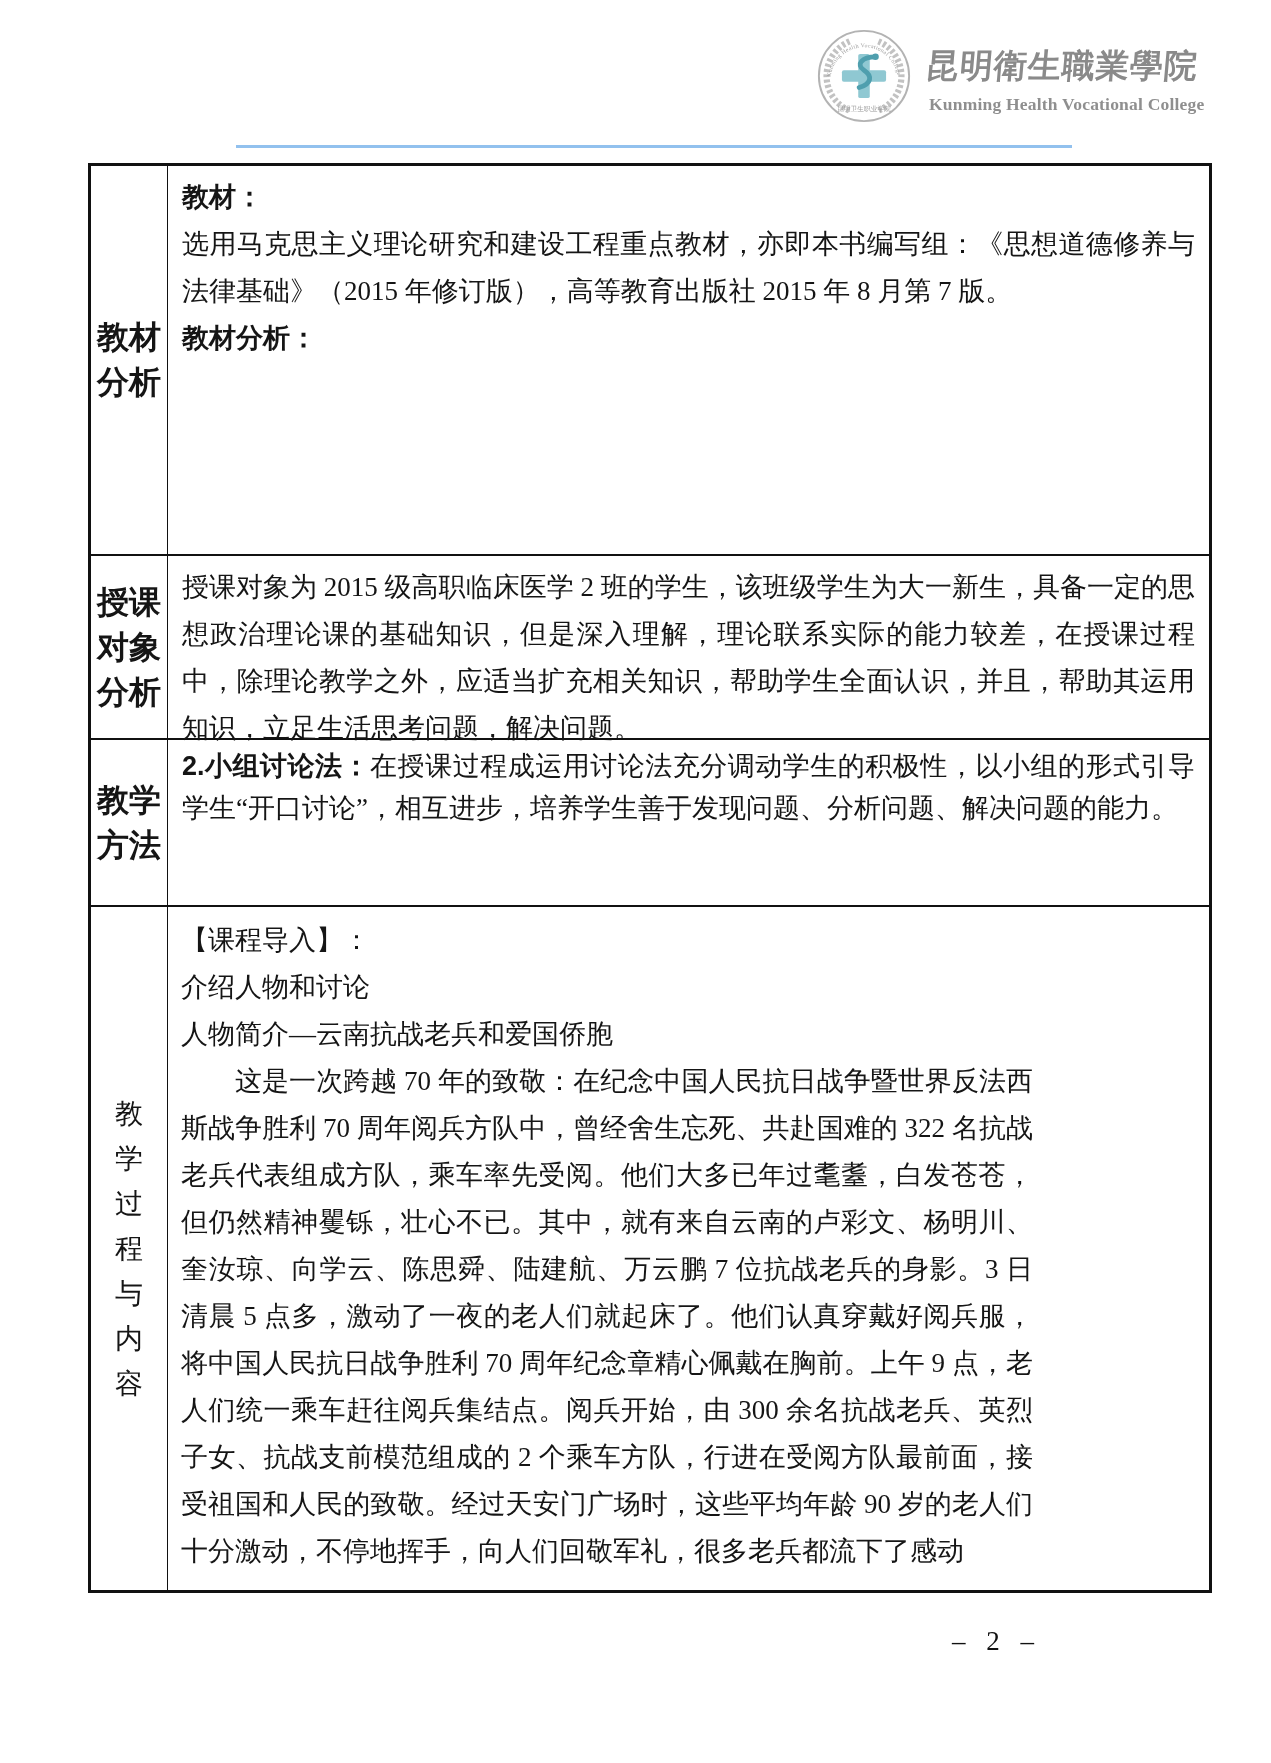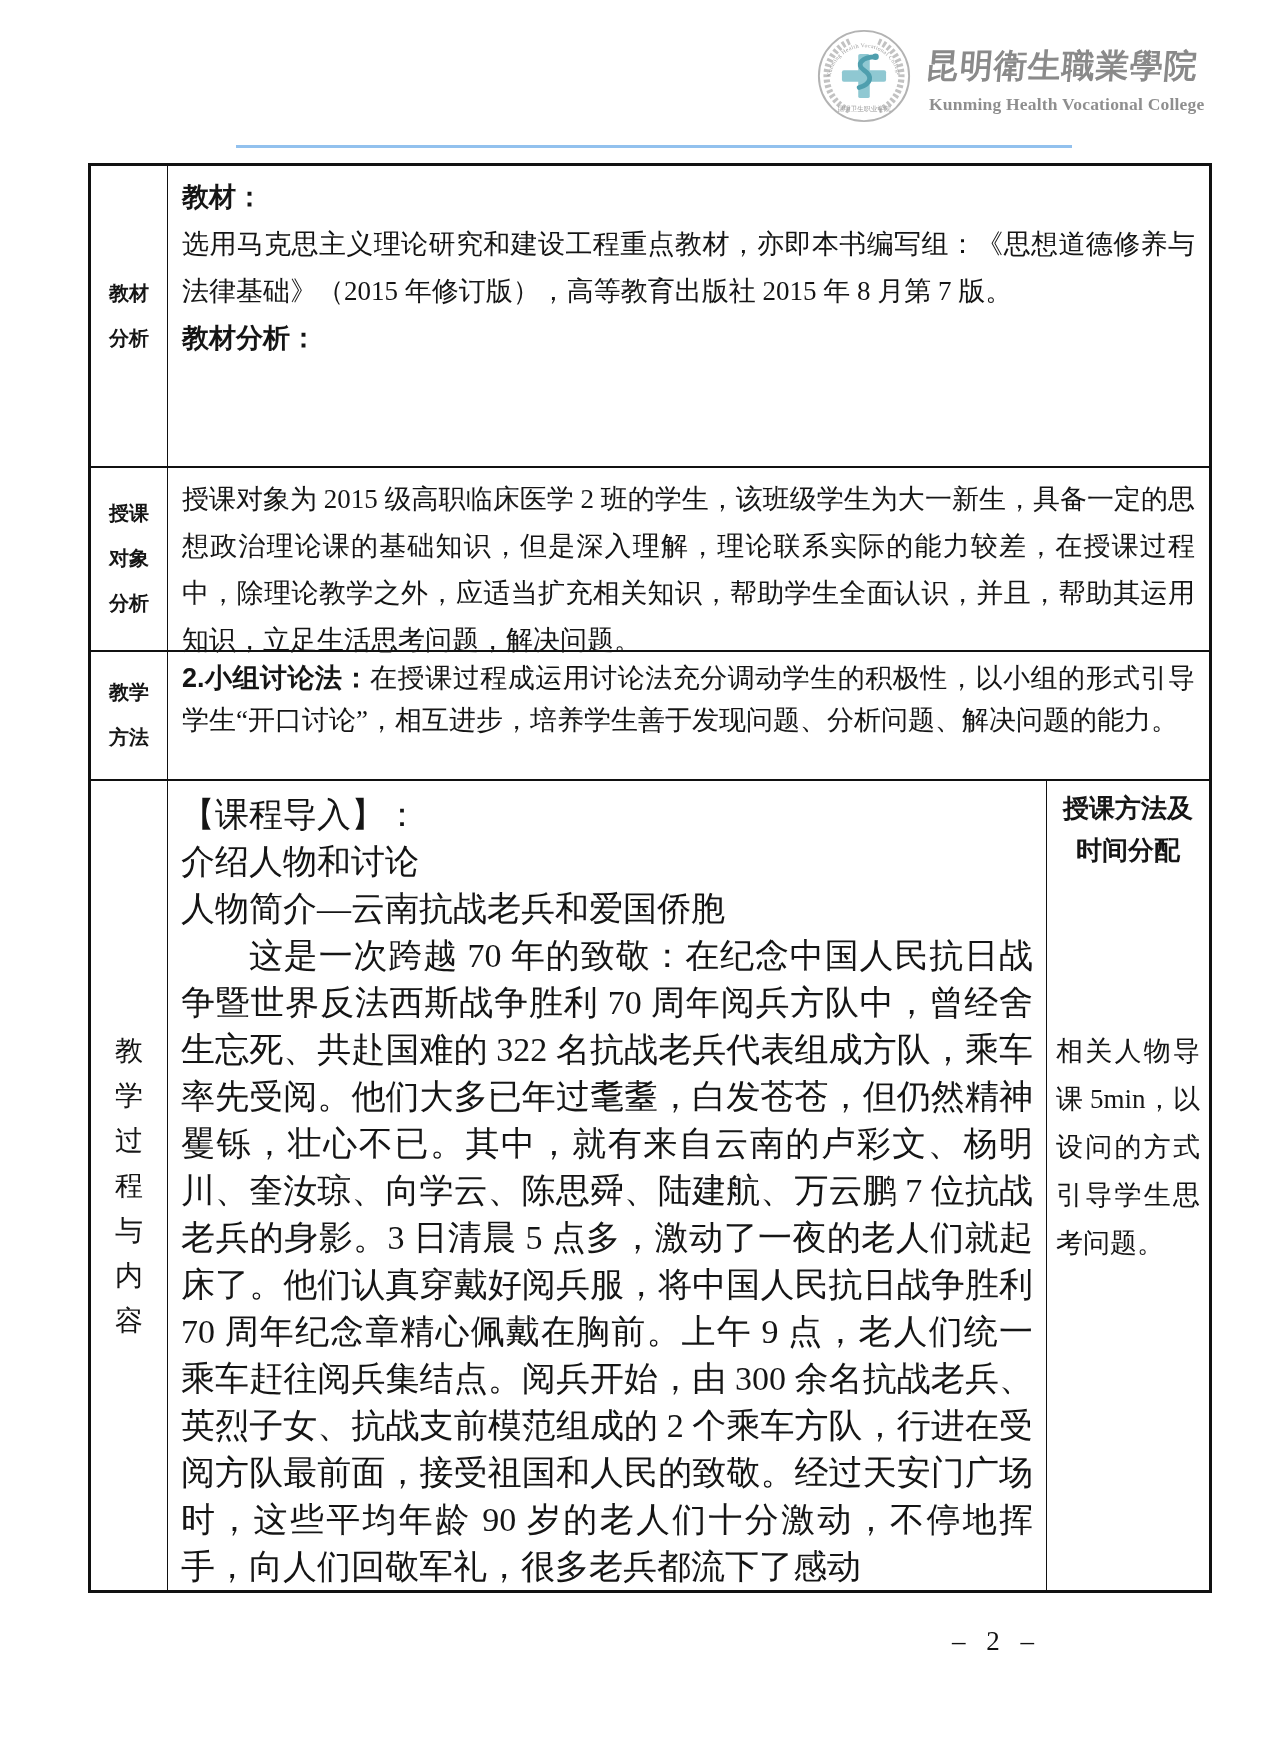--- a/index.html
+++ b/index.html
@@ -41,21 +41,21 @@
   .t-row:last-child{border-bottom:none;flex:1;}
   .row1{height:390px;}
   .row2{height:184px;}
   .row3{height:167px;}
 
   .cell-label{
     width:77px;flex:0 0 77px;
     border-right:1.5px solid #111;box-sizing:border-box;
     display:flex;flex-direction:column;align-items:center;justify-content:center;
     font-family:"Liberation Sans","DejaVu Sans",sans-serif;
-    font-weight:bold;font-size:20px;line-height:45px;
+    font-weight:bold;font-size:32px;line-height:45px;
     text-align:center;
   }
   .cell-label-v{
     font-family:"Liberation Serif","DejaVu Serif",serif;
     font-weight:normal;font-size:28px;line-height:45px;
   }
   .cell-content{
     flex:1;min-width:0;
     padding:8px 14px 4px 14px;
     font-size:27px;line-height:47px;
@@ -64,21 +64,21 @@
   .h-sans{
     font-family:"Liberation Sans","DejaVu Sans",sans-serif;
     font-weight:bold;
   }
   .row3 .cell-content{line-height:42px;padding-top:5px;}
 
   
   .cell-mid{
     width:878px;flex:0 0 878px;box-sizing:border-box;
     padding:10px 13px 0 13px;
-    font-size:34px;line-height:47px;
+    font-size:27px;line-height:47px;
   }
   .cell-mid p{margin:0;text-align:justify;text-align-last:left;}
   .cell-mid .indent{text-indent:2em;}
   .cell-side{
     flex:1;min-width:0;
     border-left:1.5px solid #111;box-sizing:border-box;
     padding:4px 9px 0 9px;
   }
   .side-head{
     font-family:"Liberation Sans","DejaVu Sans",sans-serif;
@@ -169,23 +169,19 @@
         <span>与</span>
         <span>内</span>
         <span>容</span>
       </div>
       <div class="cell-mid">
         <p>【课程导入】：</p>
         <p>介绍人物和讨论</p>
         <p>人物简介—云南抗战老兵和爱国侨胞</p>
         <p class="indent">这是一次跨越 70 年的致敬：在纪念中国人民抗日战争暨世界反法西斯战争胜利 70 周年阅兵方队中，曾经舍生忘死、共赴国难的 322 名抗战老兵代表组成方队，乘车率先受阅。他们大多已年过耄耋，白发苍苍，但仍然精神矍铄，壮心不已。其中，就有来自云南的卢彩文、杨明川、奎汝琼、向学云、陈思舜、陆建航、万云鹏 7 位抗战老兵的身影。3 日清晨 5 点多，激动了一夜的老人们就起床了。他们认真穿戴好阅兵服，将中国人民抗日战争胜利 70 周年纪念章精心佩戴在胸前。上午 9 点，老人们统一乘车赶往阅兵集结点。阅兵开始，由 300 余名抗战老兵、英烈子女、抗战支前模范组成的 2 个乘车方队，行进在受阅方队最前面，接受祖国和人民的致敬。经过天安门广场时，这些平均年龄 90 岁的老人们十分激动，不停地挥手，向人们回敬军礼，很多老兵都流下了感动</p>
       </div>
-      <div class="cell-side">
-        <p class="side-head">授课方法及时间分配</p>
-        <p class="side-body">相关人物导课 5min，以设问的方式引导学生思考问题。</p>
-      </div>
     </div>
 
   </div>
 
   <div class="page-num">– 2 –</div>
 
 </div>
 
 </body></html>

